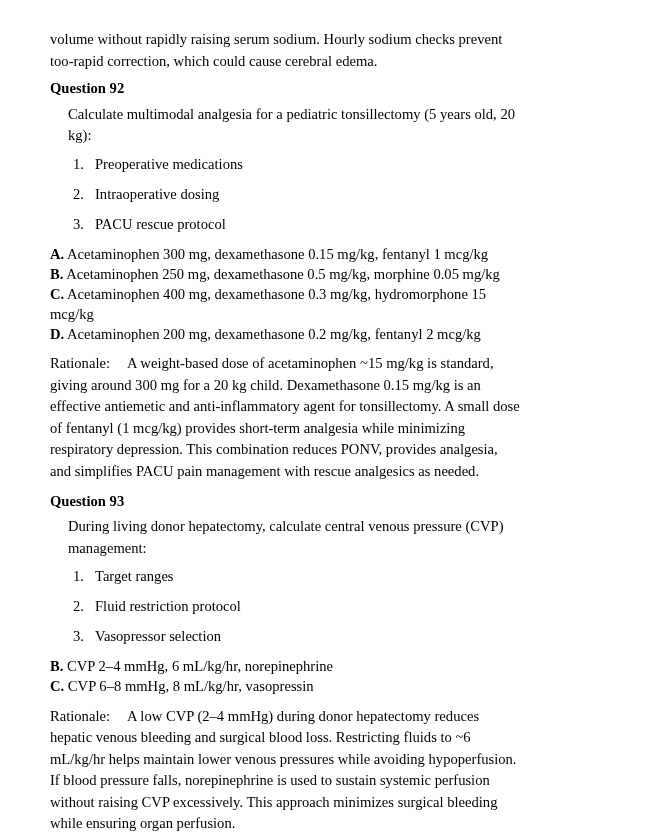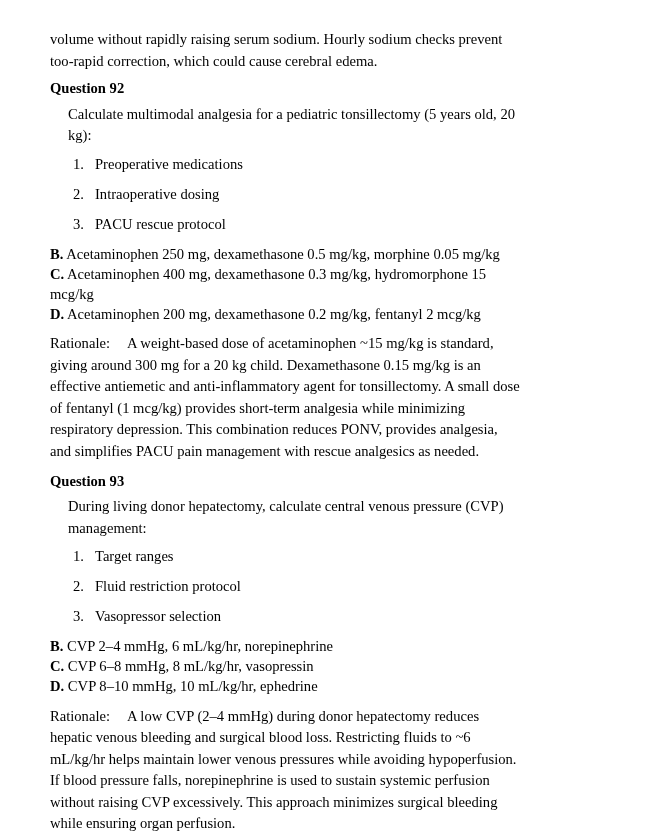--- a/index.html
+++ b/index.html
@@ -79,20 +79,24 @@
         <span class="qlist-text">Intraoperative dosing</span>
       </div>
       <div class="qlist-item">
         <span class="qlist-num">3.</span>
         <span class="qlist-text">PACU rescue protocol</span>
       </div>
     </div>
 
     <div class="options">
       <div class="option-line">
+        <span class="option-letter">A.</span>
+        <span>Acetaminophen 300 mg, dexamethasone 0.15 mg/kg, fentanyl 1 mcg/kg</span>
+      </div>
+      <div class="option-line">
         <span class="option-letter">B.</span>
         <span>Acetaminophen 250 mg, dexamethasone 0.5 mg/kg, morphine 0.05 mg/kg</span>
       </div>
       <div class="option-line">
         <span class="option-letter">C.</span>
         <span>Acetaminophen 400 mg, dexamethasone 0.3 mg/kg, hydromorphone 15 mcg/kg</span>
       </div>
       <div class="option-line">
         <span class="option-letter">D.</span>
         <span>Acetaminophen 200 mg, dexamethasone 0.2 mg/kg, fentanyl 2 mcg/kg</span>
@@ -126,24 +130,20 @@
 
     <div class="options">
       <div class="option-line">
         <span class="option-letter">B.</span>
         <span>CVP 2–4 mmHg, 6 mL/kg/hr, norepinephrine</span>
       </div>
       <div class="option-line">
         <span class="option-letter">C.</span>
         <span>CVP 6–8 mmHg, 8 mL/kg/hr, vasopressin</span>
       </div>
-      <div class="option-line">
-        <span class="option-letter">D.</span>
-        <span>CVP 8–10 mmHg, 10 mL/kg/hr, ephedrine</span>
-      </div>
     </div>
 
 
     <div class="rationale">
       <span class="rationale-label">Rationale:</span><span>A low CVP (2–4 mmHg) during donor hepatectomy reduces hepatic venous bleeding and surgical blood loss. Restricting fluids to ~6 mL/kg/hr helps maintain lower venous pressures while avoiding hypoperfusion. If blood pressure falls, norepinephrine is used to sustain systemic perfusion without raising CVP excessively. This approach minimizes surgical bleeding while ensuring organ perfusion.</span>
     </div>
   </div>
 
 </div>
 

